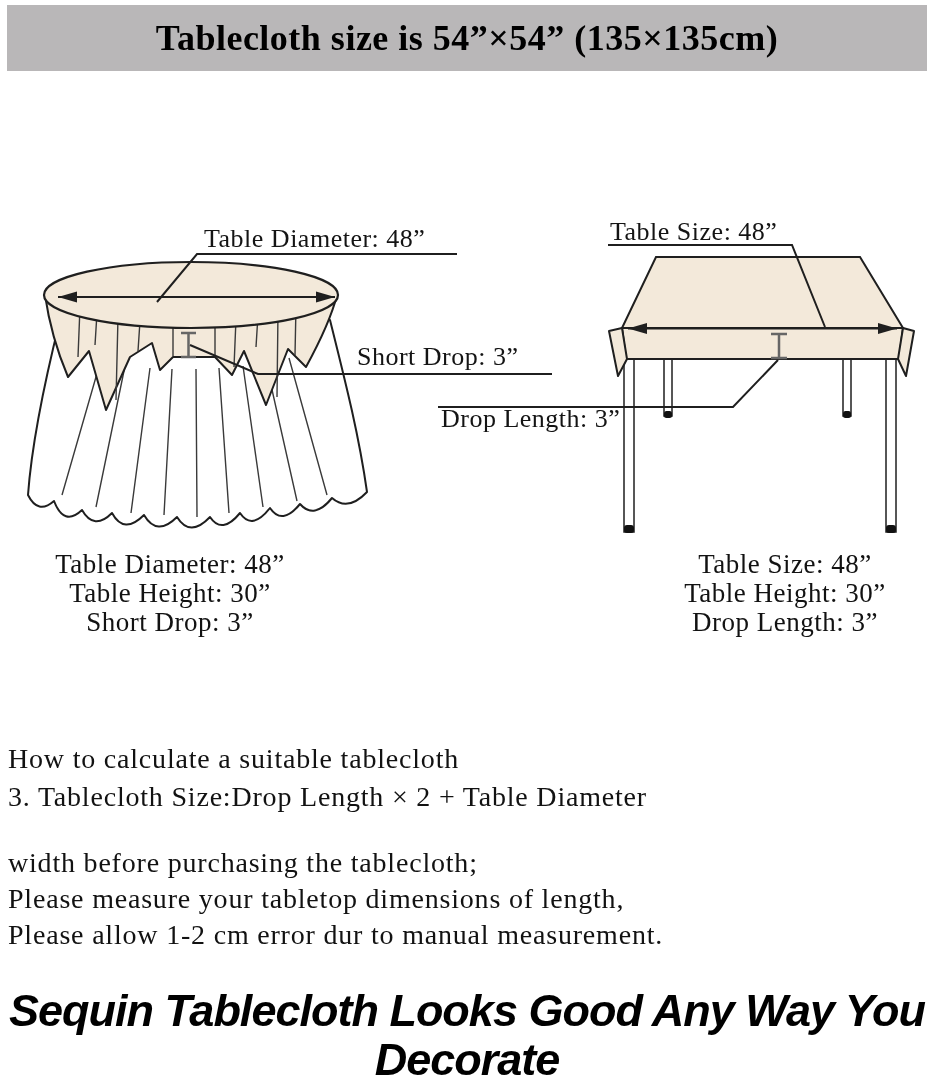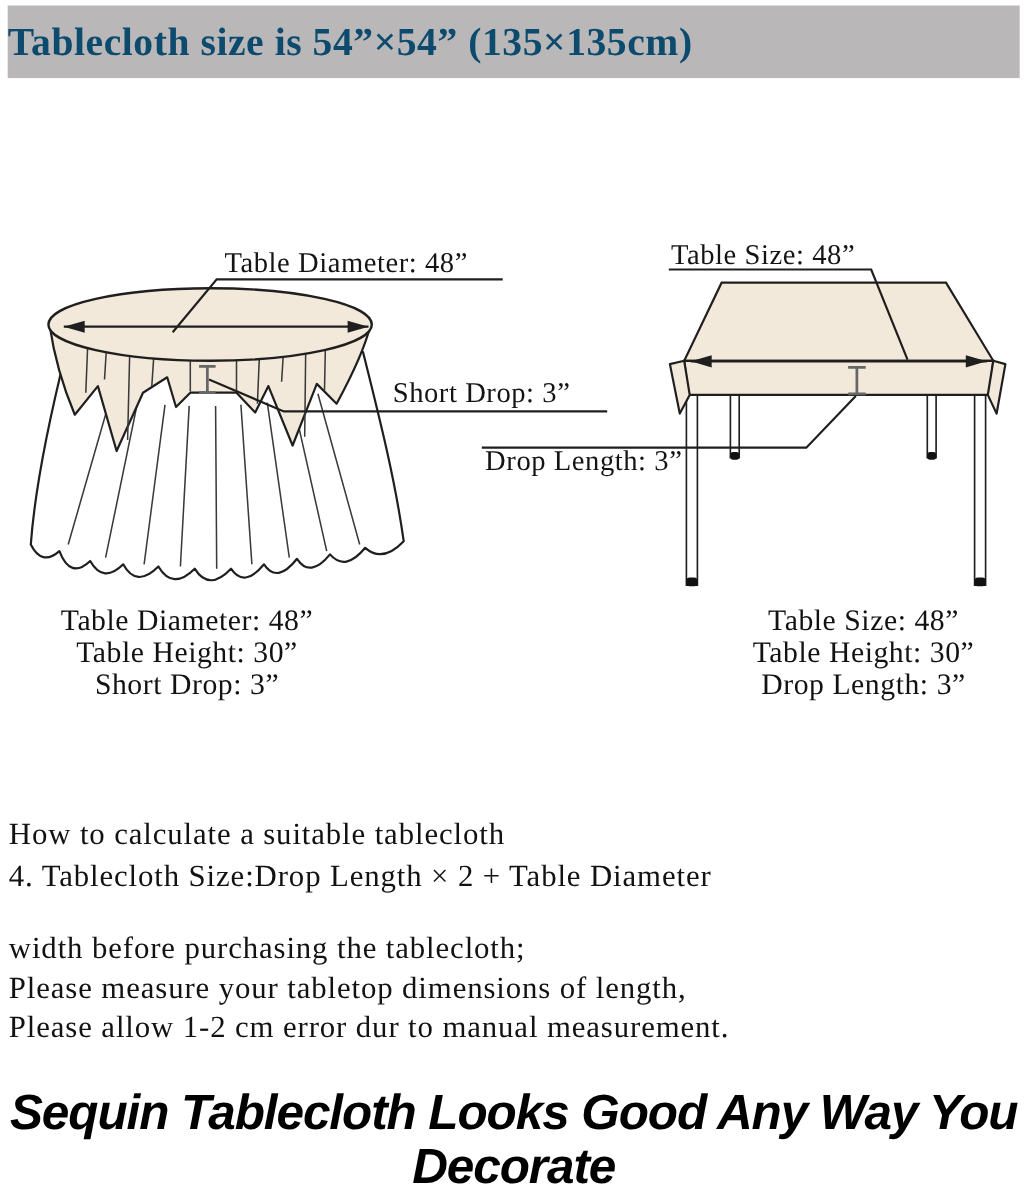--- a/index.html
+++ b/index.html
@@ -2,22 +2,22 @@
 <html><head>
 <meta charset="utf-8">
 <style>
   html,body{margin:0;padding:0;background:#fff;}
   .page{
     position:relative;width:934px;height:1078px;background:#ffffff;
     font-family:"Liberation Serif","DejaVu Serif",serif;color:#121212;overflow:hidden;
   }
   .header{
     position:absolute;left:7px;top:5px;width:920px;height:66px;
-    background:#b9b7b8;display:flex;align-items:center;
-    font-size:36px;font-weight:bold;letter-spacing:0.5px;color:#0c4a6e;
+    background:#b9b7b8;display:flex;align-items:center;justify-content:center;
+    font-size:36px;font-weight:bold;letter-spacing:0.5px;color:#000000;
   }
   .diagram-svg{position:absolute;left:0;top:195px;}
   .diag-label{
     position:absolute;font-size:26px;letter-spacing:0.5px;color:#141414;white-space:nowrap;
   }
   .lbl-diameter{left:204px;top:224px;}
   .lbl-shortdrop{left:357px;top:342px;}
   .lbl-tablesize{left:610px;top:217px;}
   .lbl-droplength{left:441px;top:404px;}
   .spec{
@@ -132,21 +132,21 @@
     <div>Short Drop: 3”</div>
   </div>
   <div class="spec spec-right">
     <div>Table Size: 48”</div>
     <div>Table Height: 30”</div>
     <div>Drop Length: 3”</div>
   </div>
 
   <div class="calc">
     <div>How to calculate a suitable tablecloth</div>
-    <div>4. Tablecloth Size:Drop Length × 2 + Table Diameter</div>
+    <div>3. Tablecloth Size:Drop Length × 2 + Table Diameter</div>
   </div>
 
   <div class="note">
     <div>width before purchasing the tablecloth;</div>
     <div>Please measure your tabletop dimensions of length,</div>
     <div>Please allow 1-2 cm error dur to manual measurement.</div>
   </div>
 
   <div class="footer">
     <div>Sequin Tablecloth Looks Good Any Way You</div>

